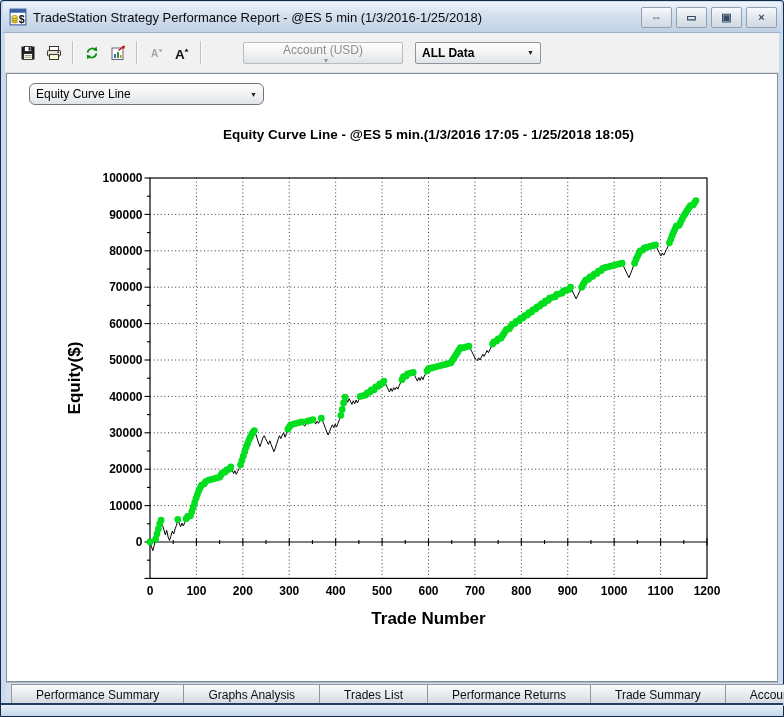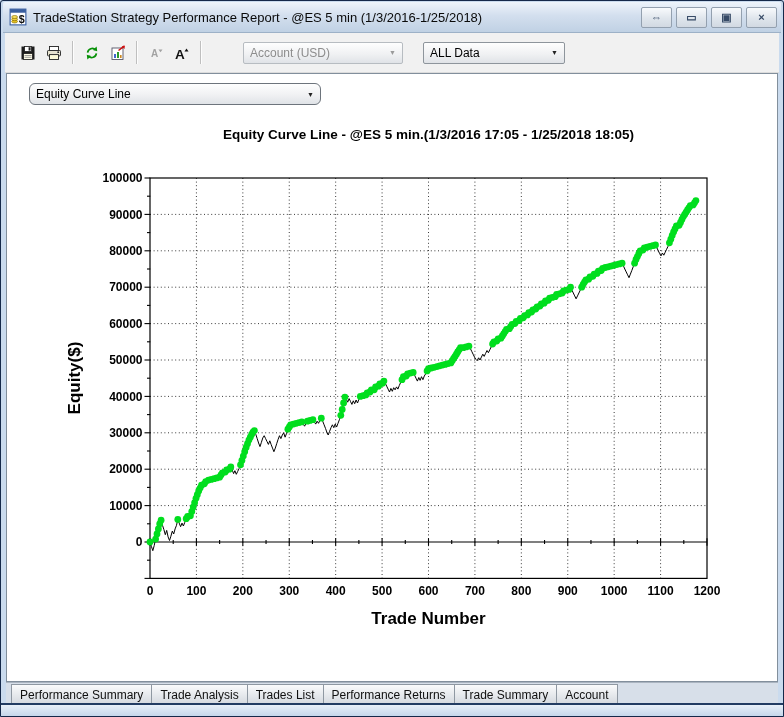--- a/index.html
+++ b/index.html
@@ -23,36 +23,36 @@
   .toolbar{position:absolute;left:4px;right:4px;top:32px;height:40px;background:#f1f1f1;
            border-bottom:1px solid #dcdcdc;display:flex;align-items:center;
            padding-left:10px;box-sizing:border-box;}
   .ibtn{width:26px;height:24px;display:flex;align-items:center;justify-content:center;}
   .sep{width:1px;height:23px;background:#bfbfbf;border-right:1px solid #fdfdfd;margin:0 5px;}
   .combo{height:22px;border:1px solid #8e959c;border-radius:2px;
          background:linear-gradient(#fefefe,#f0f1f3 55%,#e0e3e7);
          display:flex;align-items:center;justify-content:space-between;
          padding:0 6px;font-size:12px;box-sizing:border-box;color:#000;}
   .combo .arrow{font-size:7px;color:#222;margin-left:6px;}
-  .combo.disabled{color:#8d8d8d;border-color:#b7bcc1;}
+  .combo.disabled{color:#8d8d8d;border-color:#b7bcc1;flex-direction:column;}
   .combo.disabled .arrow{color:#9a9a9a;}
   #account-combo{width:160px;margin-left:36px;}
-  #data-combo{width:142px;margin-left:20px;}
+  #data-combo{width:126px;margin-left:12px;font-weight:bold;}
   
   .content{position:absolute;left:5px;right:5px;top:72px;height:609px;background:#fff;
            border:1px solid #828f9c;box-sizing:border-box;}
-  .graph-combo{position:absolute;left:22px;top:9px;width:292px;border-radius:6px;
+  .graph-combo{position:absolute;left:22px;top:9px;width:235px;border-radius:6px;
                border-color:#6d747c;z-index:3;}
   #chart{position:absolute;left:0;top:0;width:772px;height:607px;z-index:1;}
   #chart text{font-family:"Liberation Sans",sans-serif;font-weight:bold;fill:#000;}
   
   .tabstrip{position:absolute;left:5px;right:5px;top:681px;height:25px;background:#d7dfe9;
             display:flex;align-items:flex-start;padding-left:6px;box-sizing:border-box;
             border-top:1px solid #aab4c0;}
-  .tab{height:20px;line-height:20px;padding:0 8px;font-size:12px;color:#101010;
+  .tab{height:20px;line-height:20px;padding:0 24px;font-size:12px;color:#101010;
        background:linear-gradient(#fafbfc,#d2d7de);border:1px solid #8f98a2;
        margin-left:-1px;margin-top:1px;white-space:nowrap;cursor:default;}
   .tab.active{background:#fff;height:23px;line-height:22px;margin-top:-1px;
               border-top-color:#fff;position:relative;z-index:2;}
   .bottom-frame{position:absolute;left:0;right:0;bottom:0;height:11px;
                 background:linear-gradient(#e8f0f9,#c6d7eb);border-top:2px solid #223c63;}
 </style>
 <title>TradeStation Strategy Performance Report - @ES 5 min (1/3/2016-1/25/2018)</title></head>
 <body>
 
@@ -434,21 +434,21 @@
         <g>
           <text x="426.5" y="137" font-size="13.5" text-anchor="middle">Equity Curve Line - @ES 5 min.(1/3/2016 17:05 - 1/25/2018 18:05)</text>
           <text x="426.5" y="622" font-size="17" text-anchor="middle">Trade Number</text>
           <text x="78" y="376" font-size="17" text-anchor="middle" transform="rotate(-90 78 376)">Equity($)</text>
         </g>
       </svg>
   </div>
 
   <div class="tabstrip" id="tabs">
       <span class="tab">Performance Summary</span>
-      <span class="tab">Trade Analysis</span>
+      <span class="tab">Graphs Analysis</span>
       <span class="tab">Trades List</span>
       <span class="tab">Performance Returns</span>
       <span class="tab">Trade Summary</span>
       <span class="tab">Account</span>
     </div>
   <div class="bottom-frame"></div>
 
 </div>
 
 </body></html>

